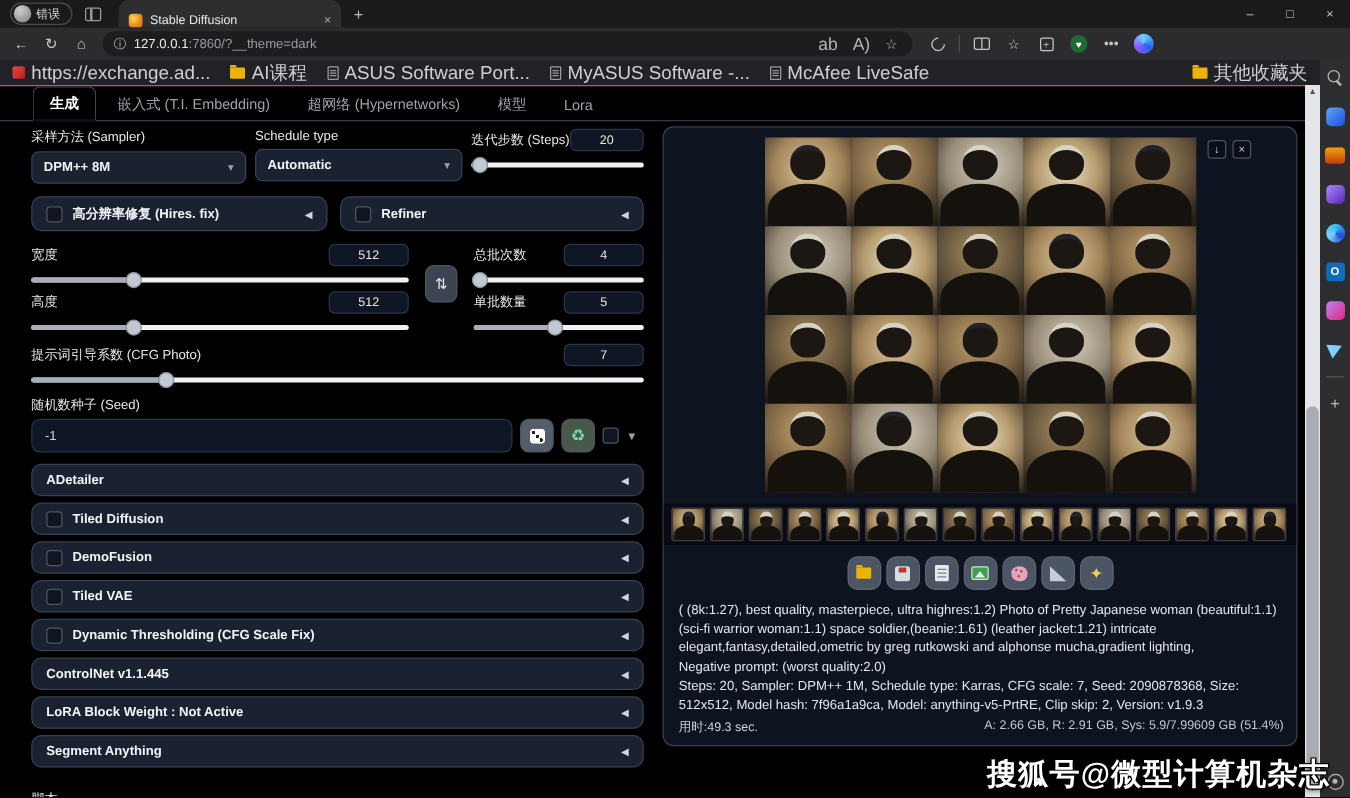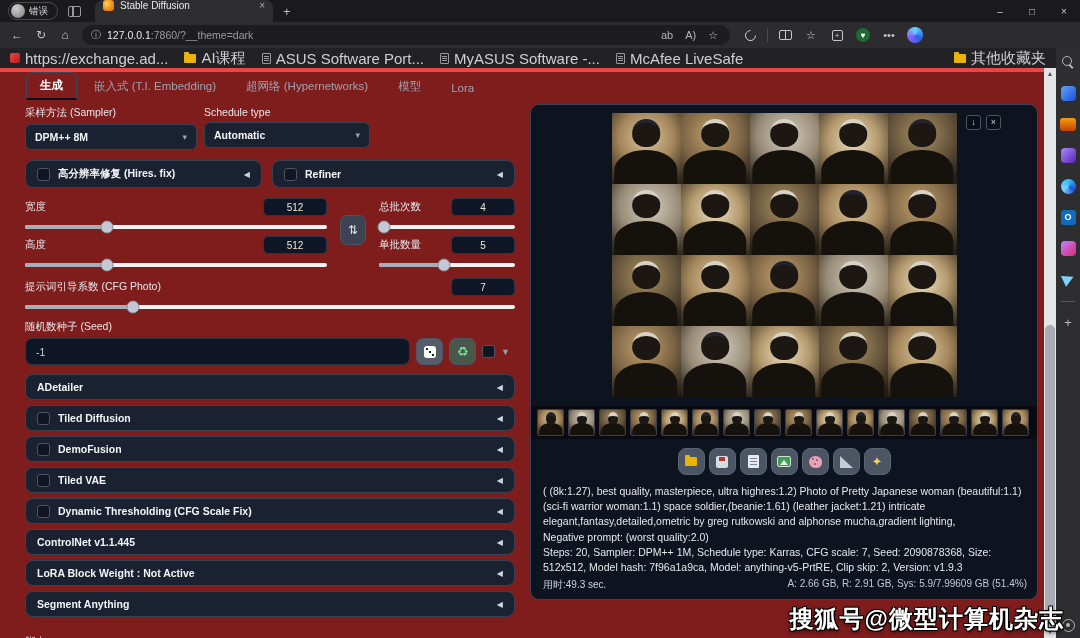--- a/index.html
+++ b/index.html
@@ -6,37 +6,37 @@
   html,body{background:#000}
   .frame{position:relative;width:1080px;height:638px;overflow:hidden;background:#0b0f19}
 
   
   .titlebar{position:absolute;top:0;left:0;right:0;height:22px;background:#1a1a1c;display:flex;align-items:center}
   .profile{margin-left:8px;height:18px;border:1px solid #4a4a4c;border-radius:9px;display:flex;align-items:center;gap:4px;padding:0 9px 0 2px}
   .avatar{width:14px;height:14px;border-radius:50%;background:radial-gradient(circle at 35% 30%,#cfcfcf,#7a7a7a)}
   .profile-name{font-size:9.5px;color:#ddd}
   .ws-btn{width:13px;height:11px;border:1.5px solid #9a9a9a;border-radius:2px;margin-left:10px;position:relative}
   .ws-btn::after{content:"";position:absolute;left:3px;top:0;bottom:0;width:1.5px;background:#9a9a9a}
-  .btab{margin-left:14px;width:178px;height:22px;background:#2e2e31;border-radius:8px 8px 0 0;display:flex;align-items:flex-start;gap:6px;padding:0 8px}
+  .btab{margin-left:14px;width:178px;height:22px;background:#2e2e31;border-radius:8px 8px 0 0;display:flex;align-items:flex-end;gap:6px;padding:0 8px}
   .favicon{width:11px;height:11px;border-radius:3px;background:radial-gradient(circle at 35% 35%,#fcd34d,#ea7c1c 70%)}
   .btab-title{flex:1;font-size:10px;color:#e8e8e8;white-space:nowrap;overflow:hidden}
   .tab-close{font-size:10px;color:#aaa}
   .newtab{margin-left:10px;color:#bbb;font-size:13px}
   .tb-spacer{flex:1}
   .winctl{width:32px;height:22px;display:flex;align-items:center;justify-content:center;color:#c8c8c8;font-size:10px}
 
   
   .toolbar{position:absolute;top:22px;left:0;right:0;height:26px;background:#2c2c2f;display:flex;align-items:center;padding:0 6px;gap:2px}
   .nav-ic{width:22px;height:22px;display:flex;align-items:center;justify-content:center;color:#c6c6c6;font-size:12px}
   .addr{flex:0 0 648px;height:20px;margin-left:4px;background:#1d1d20;border-radius:10px;display:flex;align-items:center;padding:0 9px;gap:6px}
   .info-ic{color:#b5b5b5;font-size:10px}
   .url{flex:1;font-size:10.5px;white-space:nowrap;overflow:hidden}
   .url .host{color:#e9e9e9}
   .url .rest{color:#9a9aa0}
-  .mini-ic{color:#b5b5b5;font-size:11px;padding:0 3px;white-space:nowrap}
+  .mini-ic{color:#b5b5b5;font-size:14px;padding:0 3px;white-space:nowrap}
   .star{font-size:11px}
   .tb-right{display:flex;align-items:center;gap:2px;margin-left:6px}
   .tb-ic{width:24px;height:22px;display:flex;align-items:center;justify-content:center;color:#c6c6c6;font-size:11px}
   .circle-ic{width:11px;height:11px;border:1.5px solid #c6c6c6;border-radius:50%;border-right-color:transparent;transform:rotate(-45deg)}
   .split-ic{width:13px;height:10px;border:1.3px solid #c6c6c6;border-radius:2px;position:relative}
   .split-ic::after{content:"";position:absolute;left:50%;top:0;bottom:0;width:1.3px;background:#c6c6c6}
   .coll-ic{width:11px;height:11px;border:1.3px solid #c6c6c6;border-radius:2px;display:flex;align-items:center;justify-content:center;font-size:8px;color:#c6c6c6}
   .divider-v{width:1px;height:14px;background:#4a4a4c;margin:0 3px}
   .mcafee{width:14px;height:14px;border-radius:50%;background:#1d6b33;display:flex;align-items:center;justify-content:center;color:#fff;font-size:8px}
   .copilot{width:16px;height:16px;border-radius:50%;background:conic-gradient(#67d4ff,#2563eb,#8b5cf6,#67d4ff)}
@@ -71,21 +71,21 @@
   .sb-plus{color:#bbb;font-size:13px}
   .sb-gear{margin-top:auto;position:relative;width:13px;height:13px;border:1.5px solid #b5b5b5;border-radius:50%}
   .sb-gear::after{content:"";position:absolute;left:3px;top:3px;width:4px;height:4px;border-radius:50%;background:#b5b5b5}
 
   
   .scrollbar{position:absolute;top:68px;bottom:0;right:24px;width:12px;background:#e3e5e8}
   .sb-arrow{position:absolute;left:0;right:0;text-align:center;color:#55575c;font-size:7px;line-height:10px}
   .sb-thumb{position:absolute;left:1px;right:1px;top:257px;height:293px;background:#a9adb3;border-radius:6px}
 
   
-  .content{position:absolute;top:68px;left:0;right:36px;bottom:0;background:#7f1d1d;border-top:4px solid #ef4444;overflow:hidden}
+  .content{position:absolute;top:68px;left:0;right:36px;bottom:0;background:#000000;border-top:1px solid #ef4444;overflow:hidden}
   .sd-tabs{position:absolute;top:2px;left:0;right:0;height:26px;border-bottom:1px solid #333b4b;display:flex;align-items:flex-end;padding-left:26px;gap:4px}
   .sd-tab{padding:5px 13px;font-size:11.5px;color:#9ca3af;white-space:nowrap}
   .sd-tab.active{color:#fff;font-weight:bold;border:1px solid #3c4557;border-bottom:2px solid #0b0f19;border-radius:6px 6px 0 0;margin-bottom:-1px}
 
   .left-panel{position:absolute;left:25px;top:34px;width:490px}
   .lbl{font-size:10.5px;color:#e5e7eb;margin-bottom:4px;white-space:nowrap}
   .dd{height:26px;background:#1a2130;border:1px solid #374151;border-radius:6px;display:flex;align-items:center;padding:0 9px;font-size:10.5px;font-weight:bold;color:#f3f4f6}
   .dd .caret{margin-left:auto;color:#9ca3af;font-size:9px}
   .row1{display:grid;grid-template-columns:172px 166px 138px;gap:7px}
   .srow{display:flex;align-items:center;justify-content:space-between}
@@ -258,20 +258,30 @@
               <span class="caret">▾</span>
             </div>
         </div>
         <div>
           <div class="lbl">Schedule type</div>
           <div class="dd">
               <span>Automatic</span>
               <span class="caret">▾</span>
             </div>
         </div>
+        <div>
+          <div class="srow">
+            <span class="lbl" style="margin-bottom:0">迭代步数 (Steps)</span>
+            <span class="valbox">20</span>
+          </div>
+          <div class="slider">
+              <span class="sfill" style="width:5%"></span>
+              <span class="sknob" style="left:5%"></span>
+            </div>
+        </div>
       </div>
 
       <div class="row2">
         <div class="acc">
           <span class="cb"></span>
           <span class="acc-label">高分辨率修复 (Hires. fix)</span>
           <span class="acc-arrow">◀</span>
         </div>
         <div class="acc">
           <span class="cb"></span>

